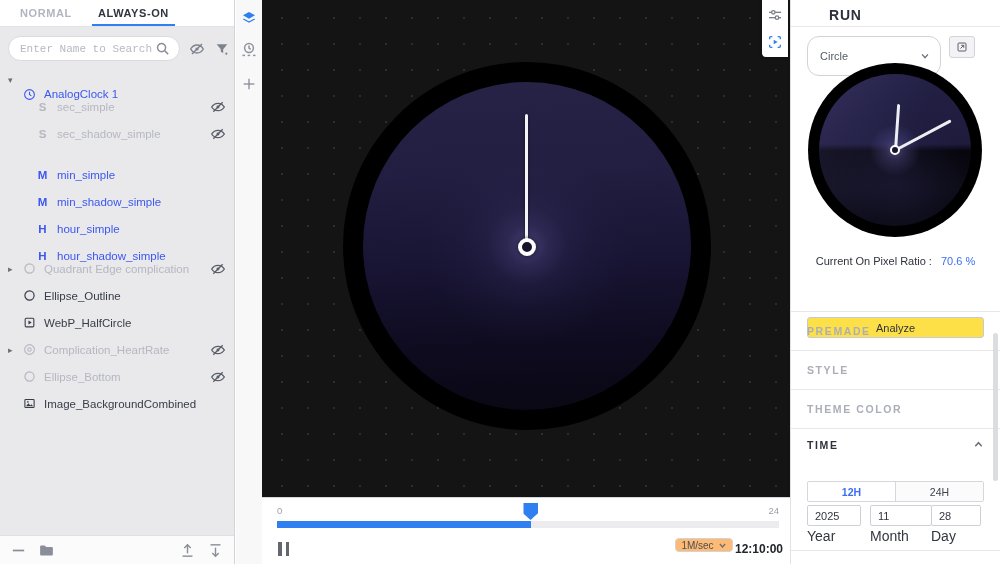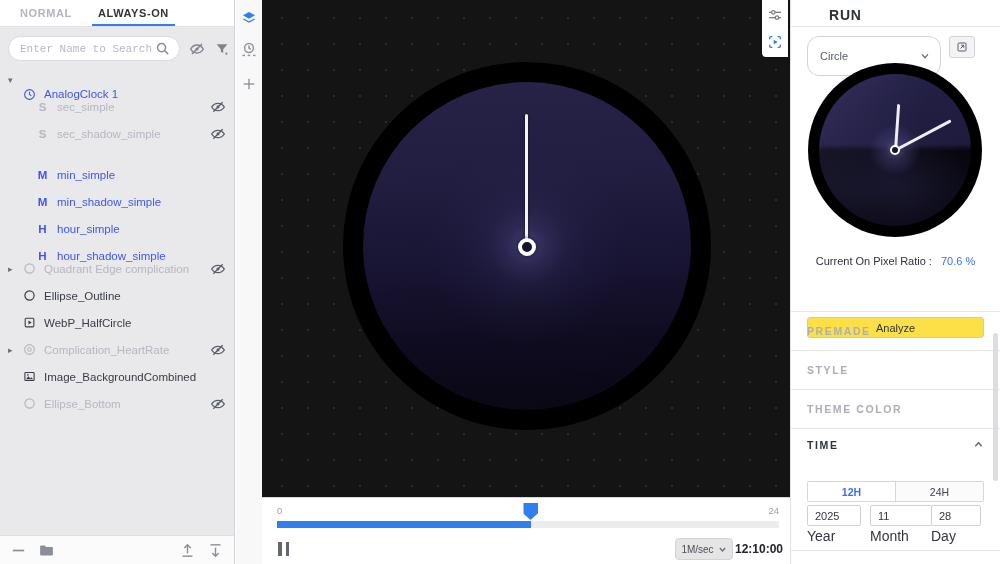--- a/index.html
+++ b/index.html
@@ -62,21 +62,21 @@
 
   
   .timeline { position:absolute; left:262px; top:497px; width:528px; height:67px; background:#fff; border-top:1px solid #d7d7db; }
   .tl-zero { position:absolute; left:15px; top:7px; font-size:9.5px; color:#9b9fa9; }
   .tl-end { position:absolute; right:11px; top:7px; font-size:9.5px; color:#9b9fa9; }
   .tl-track { position:absolute; left:15px; right:11px; top:23px; height:7px; background:#ececef; cursor:pointer; }
   .tl-fill { height:100%; background:#2f7ff0; }
   .tl-marker { position:absolute; top:-18px; width:15px; height:17px; background:#2f7ff0; clip-path:polygon(0 0,100% 0,100% 60%,50% 100%,0 60%); transform:translateX(-50%); cursor:grab; }
   .tl-pause { position:absolute; left:16px; top:44px; display:flex; gap:4px; cursor:pointer; }
   .tl-pause span { width:3.5px; height:14px; background:#63676f; display:block; }
-  .tl-speed { position:absolute; right:57px; top:40px; width:58px; height:22px; border:1px solid #d2d2d8; border-radius:4px; background:#e5e5e5; display:flex; align-items:center; justify-content:center; gap:4px; font-size:10px; color:#4a4e58; cursor:pointer; }
+  .tl-speed { position:absolute; right:57px; top:40px; width:58px; height:14px; border:1px solid #d2d2d8; border-radius:4px; background:#fdba74; display:flex; align-items:center; justify-content:center; gap:4px; font-size:10px; color:#4a4e58; cursor:pointer; }
   .tl-speed svg { width:9px; height:9px; color:#6a6e78; }
   .tl-time { position:absolute; right:7px; top:44px; font-size:12px; font-weight:bold; color:#23252c; }
 
   
   .run { position:absolute; left:790px; top:0; width:210px; height:564px; background:#fff; border-left:1px solid #e2e2e6; }
   .run-h { position:absolute; left:16px; top:7px; font-size:14px; font-weight:bold; letter-spacing:.8px; color:#2d313b;margin-left:22px; }
   .hdiv { position:absolute; left:0; right:0; height:1px; background:#e8e8eb; }
   .dev-select { position:absolute; left:16px; top:36px; width:134px; height:40px; border:1px solid #d2d3d9; border-radius:12px; background:#fff; display:flex; align-items:center; justify-content:space-between; padding:0 10px 0 12px; font-size:11px; color:#565b65; cursor:pointer; }
   .dev-select svg { width:10px; height:10px; color:#6a6e78; }
   .ext-btn { position:absolute; left:158px; top:36px; width:26px; height:22px; border:1px solid #d2d3d9; border-radius:3px; background:#f3f3f6; display:flex; align-items:center; justify-content:center; cursor:pointer; color:#5c606a; }
@@ -256,42 +256,42 @@
           </span>
           <span class="lbl c-muted">Complication_HeartRate</span>
           <span class="eye"><svg viewBox="0 0 24 24" fill="none" stroke="currentColor" stroke-width="2">
               <path d="M2.5 12s3.5-5.5 9.5-5.5S21.5 12 21.5 12s-3.5 5.5-9.5 5.5S2.5 12 2.5 12z"></path>
               <circle cx="12" cy="12" r="2.2" fill="currentColor" stroke="none"></circle>
               <line x1="5" y1="19" x2="19" y2="5"></line>
             </svg></span>
         </div>
         <div class="lrow">
           <span class="caret"></span>
-          <span class="licon c-dark">
-            <svg viewBox="0 0 24 24" fill="none" stroke="currentColor" stroke-width="2">
-              <rect x="3.5" y="4.5" width="17" height="15" rx="1.5"></rect>
-              <path d="M5.5 17l4.5-5.5 3.6 4.4 2-2.4 3 3.5z" fill="currentColor" stroke="none"></path>
-              <circle cx="9" cy="9" r="1.5" fill="currentColor" stroke="none"></circle>
-            </svg>
-          </span>
-          <span class="lbl c-dark">Image_BackgroundCombined</span>
-        </div>
-        <div class="lrow">
-          <span class="caret"></span>
           <span class="licon c-muted">
             <svg viewBox="0 0 24 24" fill="none" stroke="currentColor" stroke-width="2.2">
               <circle cx="12" cy="12" r="8.5"></circle>
             </svg>
           </span>
           <span class="lbl c-muted">Ellipse_Bottom</span>
           <span class="eye"><svg viewBox="0 0 24 24" fill="none" stroke="currentColor" stroke-width="2">
               <path d="M2.5 12s3.5-5.5 9.5-5.5S21.5 12 21.5 12s-3.5 5.5-9.5 5.5S2.5 12 2.5 12z"></path>
               <circle cx="12" cy="12" r="2.2" fill="currentColor" stroke="none"></circle>
               <line x1="5" y1="19" x2="19" y2="5"></line>
             </svg></span>
+        </div>
+        <div class="lrow">
+          <span class="caret"></span>
+          <span class="licon c-dark">
+            <svg viewBox="0 0 24 24" fill="none" stroke="currentColor" stroke-width="2">
+              <rect x="3.5" y="4.5" width="17" height="15" rx="1.5"></rect>
+              <path d="M5.5 17l4.5-5.5 3.6 4.4 2-2.4 3 3.5z" fill="currentColor" stroke="none"></path>
+              <circle cx="9" cy="9" r="1.5" fill="currentColor" stroke="none"></circle>
+            </svg>
+          </span>
+          <span class="lbl c-dark">Image_BackgroundCombined</span>
         </div>
       </div>
 
     <div class="side-bottom">
       <span class="sb-icon">
         <svg viewBox="0 0 24 24" fill="none" stroke="currentColor" stroke-width="2.4">
             <line x1="4" y1="12" x2="20" y2="12"></line>
           </svg>
       </span>
       <span class="sb-icon">

